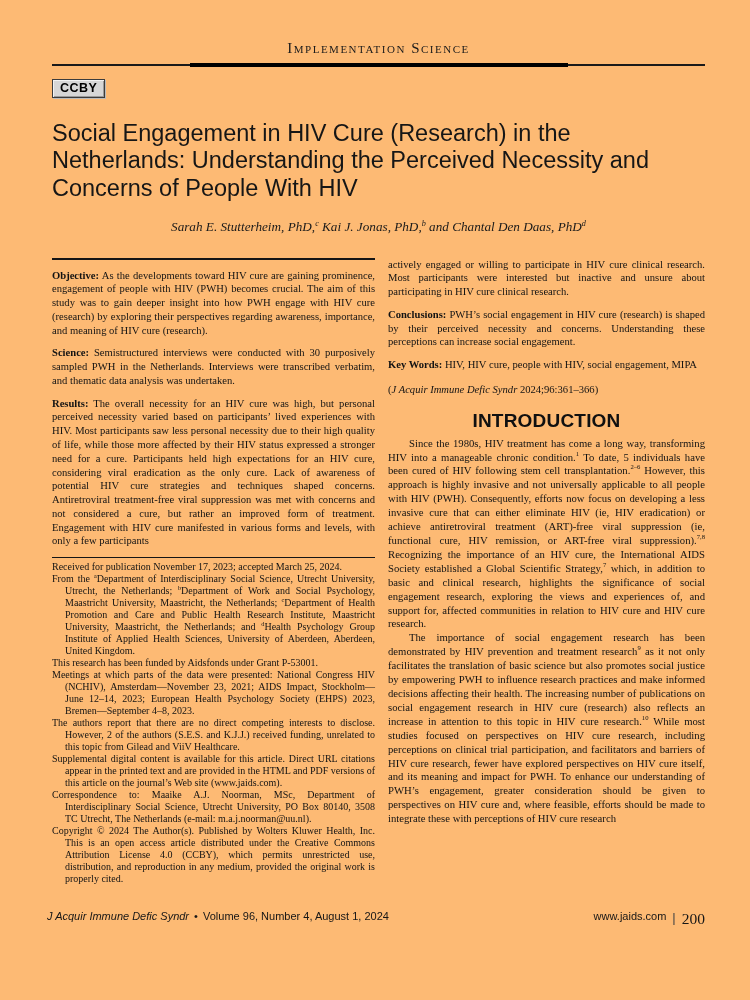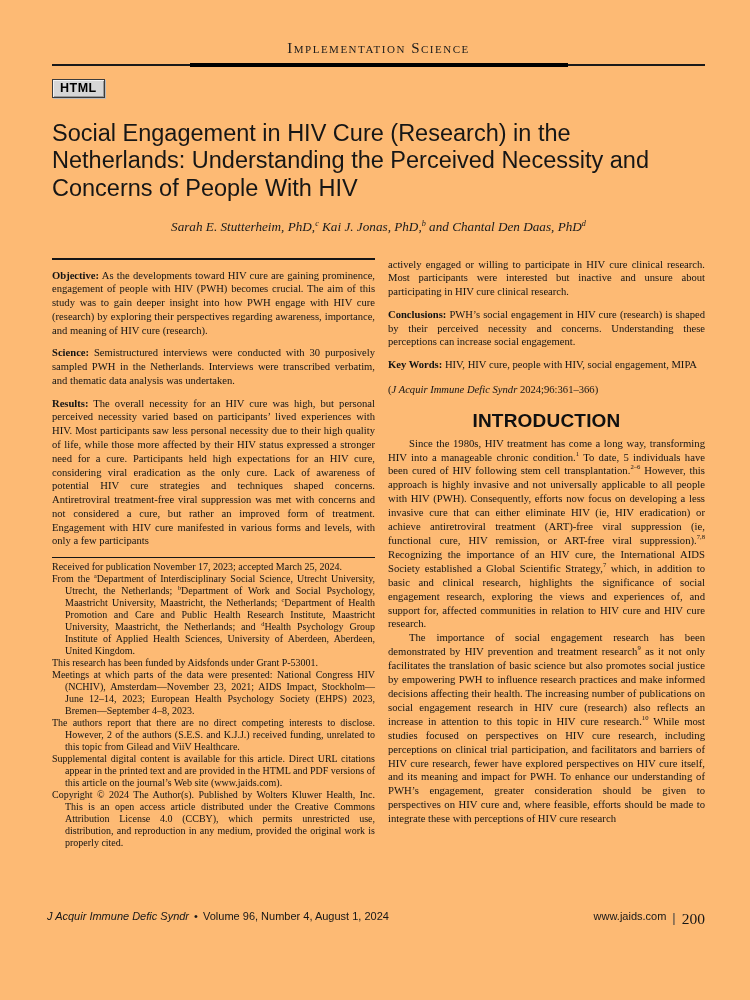--- a/index.html
+++ b/index.html
@@ -126,21 +126,21 @@
 
 <div class="page">
   <div class="content">
 
     <div class="running-head">Implementation Science</div>
     <div class="head-rule">
       <div class="thin"></div>
       <div class="thick"></div>
     </div>
 
-    <span class="open-badge">HTML</span>
+    <span class="open-badge">CCBY</span>
 
     <h1 class="title">
       <div>Social Engagement in HIV Cure (Research) in the</div>
       <div>Netherlands: Understanding the Perceived Necessity and</div>
       <div>Concerns of People With HIV</div>
     </h1>
 
     <div class="authors">
       <div>Sarah E. Stutterheim, PhD,<sup>c</sup> Kai J. Jonas, PhD,<sup>b</sup> and Chantal Den Daas, PhD<sup>d</sup></div>
     </div>
@@ -157,20 +157,21 @@
         <p class="abs"><b class="lead">Results:</b> <span>The overall necessity for an HIV cure was high, but personal perceived necessity varied based on participants’ lived experiences with HIV. Most participants saw less personal necessity due to their high quality of life, while those more affected by their HIV status expressed a stronger need for a cure. Participants held high expectations for an HIV cure, considering viral eradication as the only cure. Lack of awareness of potential HIV cure strategies and techniques shaped concerns. Antiretroviral treatment-free viral suppression was met with concerns and not considered a cure, but rather an improved form of treatment. Engagement with HIV cure manifested in various forms and levels, with only a few participants</span></p>
 
         <div class="footnote-rule"></div>
         <div class="footnotes">
           <p class="fn">Received for publication November 17, 2023; accepted March 25, 2024.</p>
           <p class="fn">From the <sup>a</sup>Department of Interdisciplinary Social Science, Utrecht University, Utrecht, the Netherlands; <sup>b</sup>Department of Work and Social Psychology, Maastricht University, Maastricht, the Netherlands; <sup>c</sup>Department of Health Promotion and Care and Public Health Research Institute, Maastricht University, Maastricht, the Netherlands; and <sup>d</sup>Health Psychology Group Institute of Applied Health Sciences, University of Aberdeen, Aberdeen, United Kingdom.</p>
           <p class="fn">This research has been funded by Aidsfonds under Grant P-53001.</p>
           <p class="fn">Meetings at which parts of the data were presented: National Congress HIV (NCHIV), Amsterdam—November 23, 2021; AIDS Impact, Stockholm—June 12–14, 2023; European Health Psychology Society (EHPS) 2023, Bremen—September 4–8, 2023.</p>
           <p class="fn">The authors report that there are no direct competing interests to disclose. However, 2 of the authors (S.E.S. and K.J.J.) received funding, unrelated to this topic from Gilead and ViiV Healthcare.</p>
           <p class="fn">Supplemental digital content is available for this article. Direct URL citations appear in the printed text and are provided in the HTML and PDF versions of this article on the journal’s Web site (www.jaids.com).</p>
+          <p class="fn">Correspondence to: Maaike A.J. Noorman, MSc, Department of Interdisciplinary Social Science, Utrecht University, PO Box 80140, 3508 TC Utrecht, The Netherlands (e-mail: m.a.j.noorman@uu.nl).</p>
           <p class="fn">Copyright © 2024 The Author(s). Published by Wolters Kluwer Health, Inc. This is an open access article distributed under the Creative Commons Attribution License 4.0 (CCBY), which permits unrestricted use, distribution, and reproduction in any medium, provided the original work is properly cited.</p>
         </div>
       </div>
 
       <div class="col-right">
         <p class="abs">actively engaged or willing to participate in HIV cure clinical research. Most participants were interested but inactive and unsure about participating in HIV cure clinical research.</p>
 
         <p class="abs"><b class="lead">Conclusions:</b> <span>PWH’s social engagement in HIV cure (research) is shaped by their perceived necessity and concerns. Understanding these perceptions can increase social engagement.</span></p>
 
         <p class="abs"><b class="lead">Key Words:</b> <span>HIV, HIV cure, people with HIV, social engagement, MIPA</span></p>

